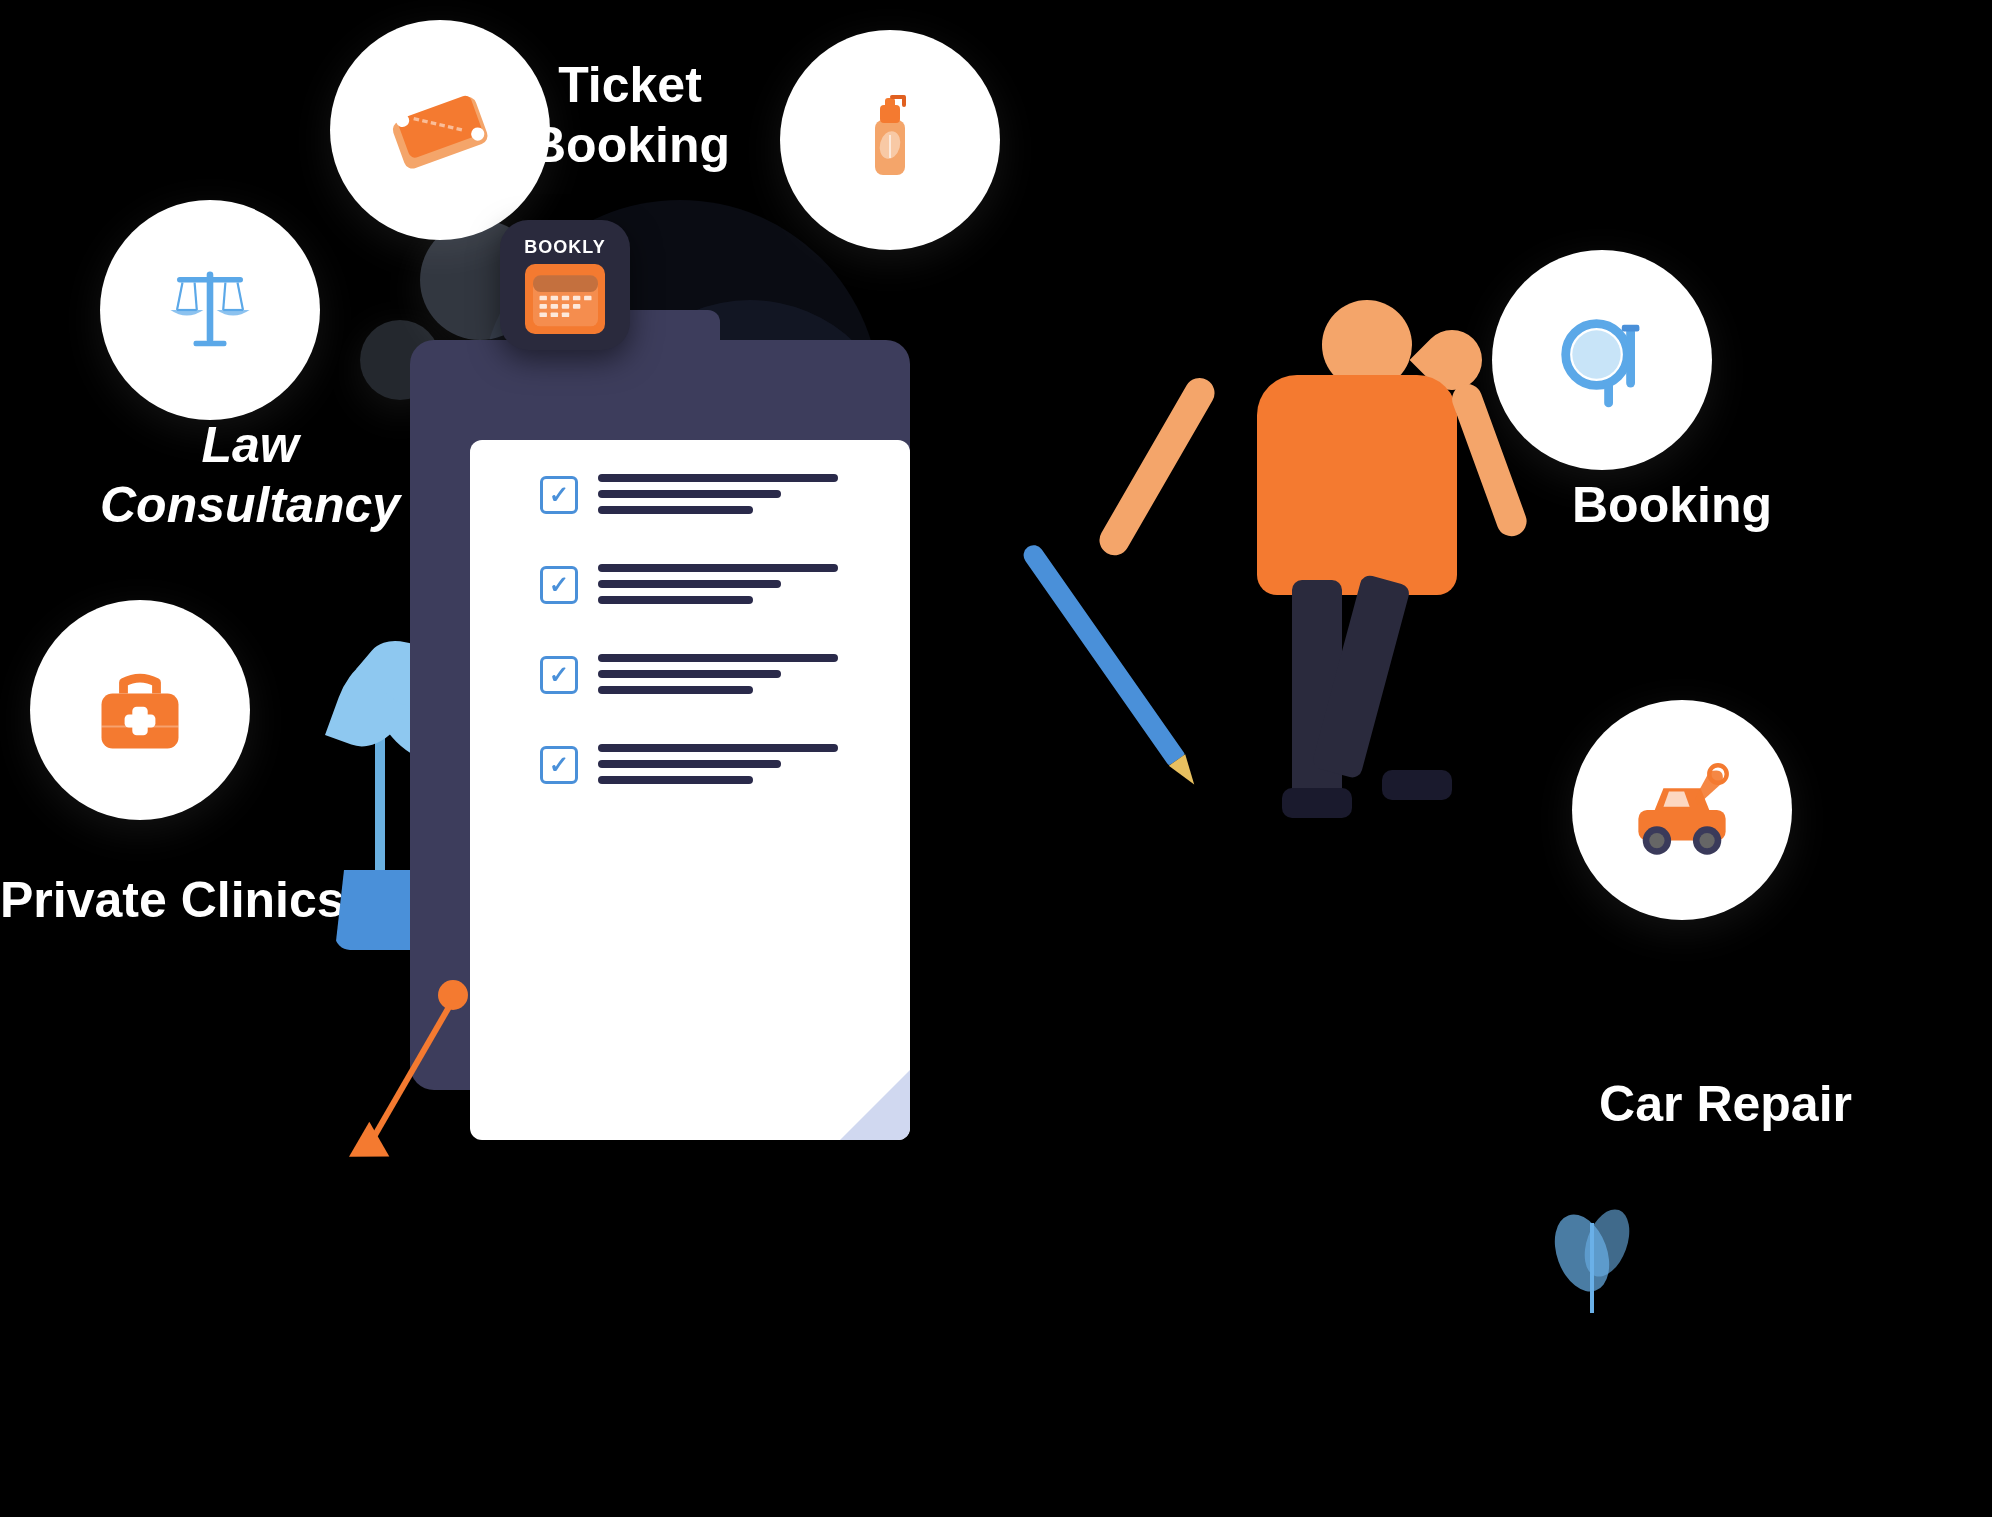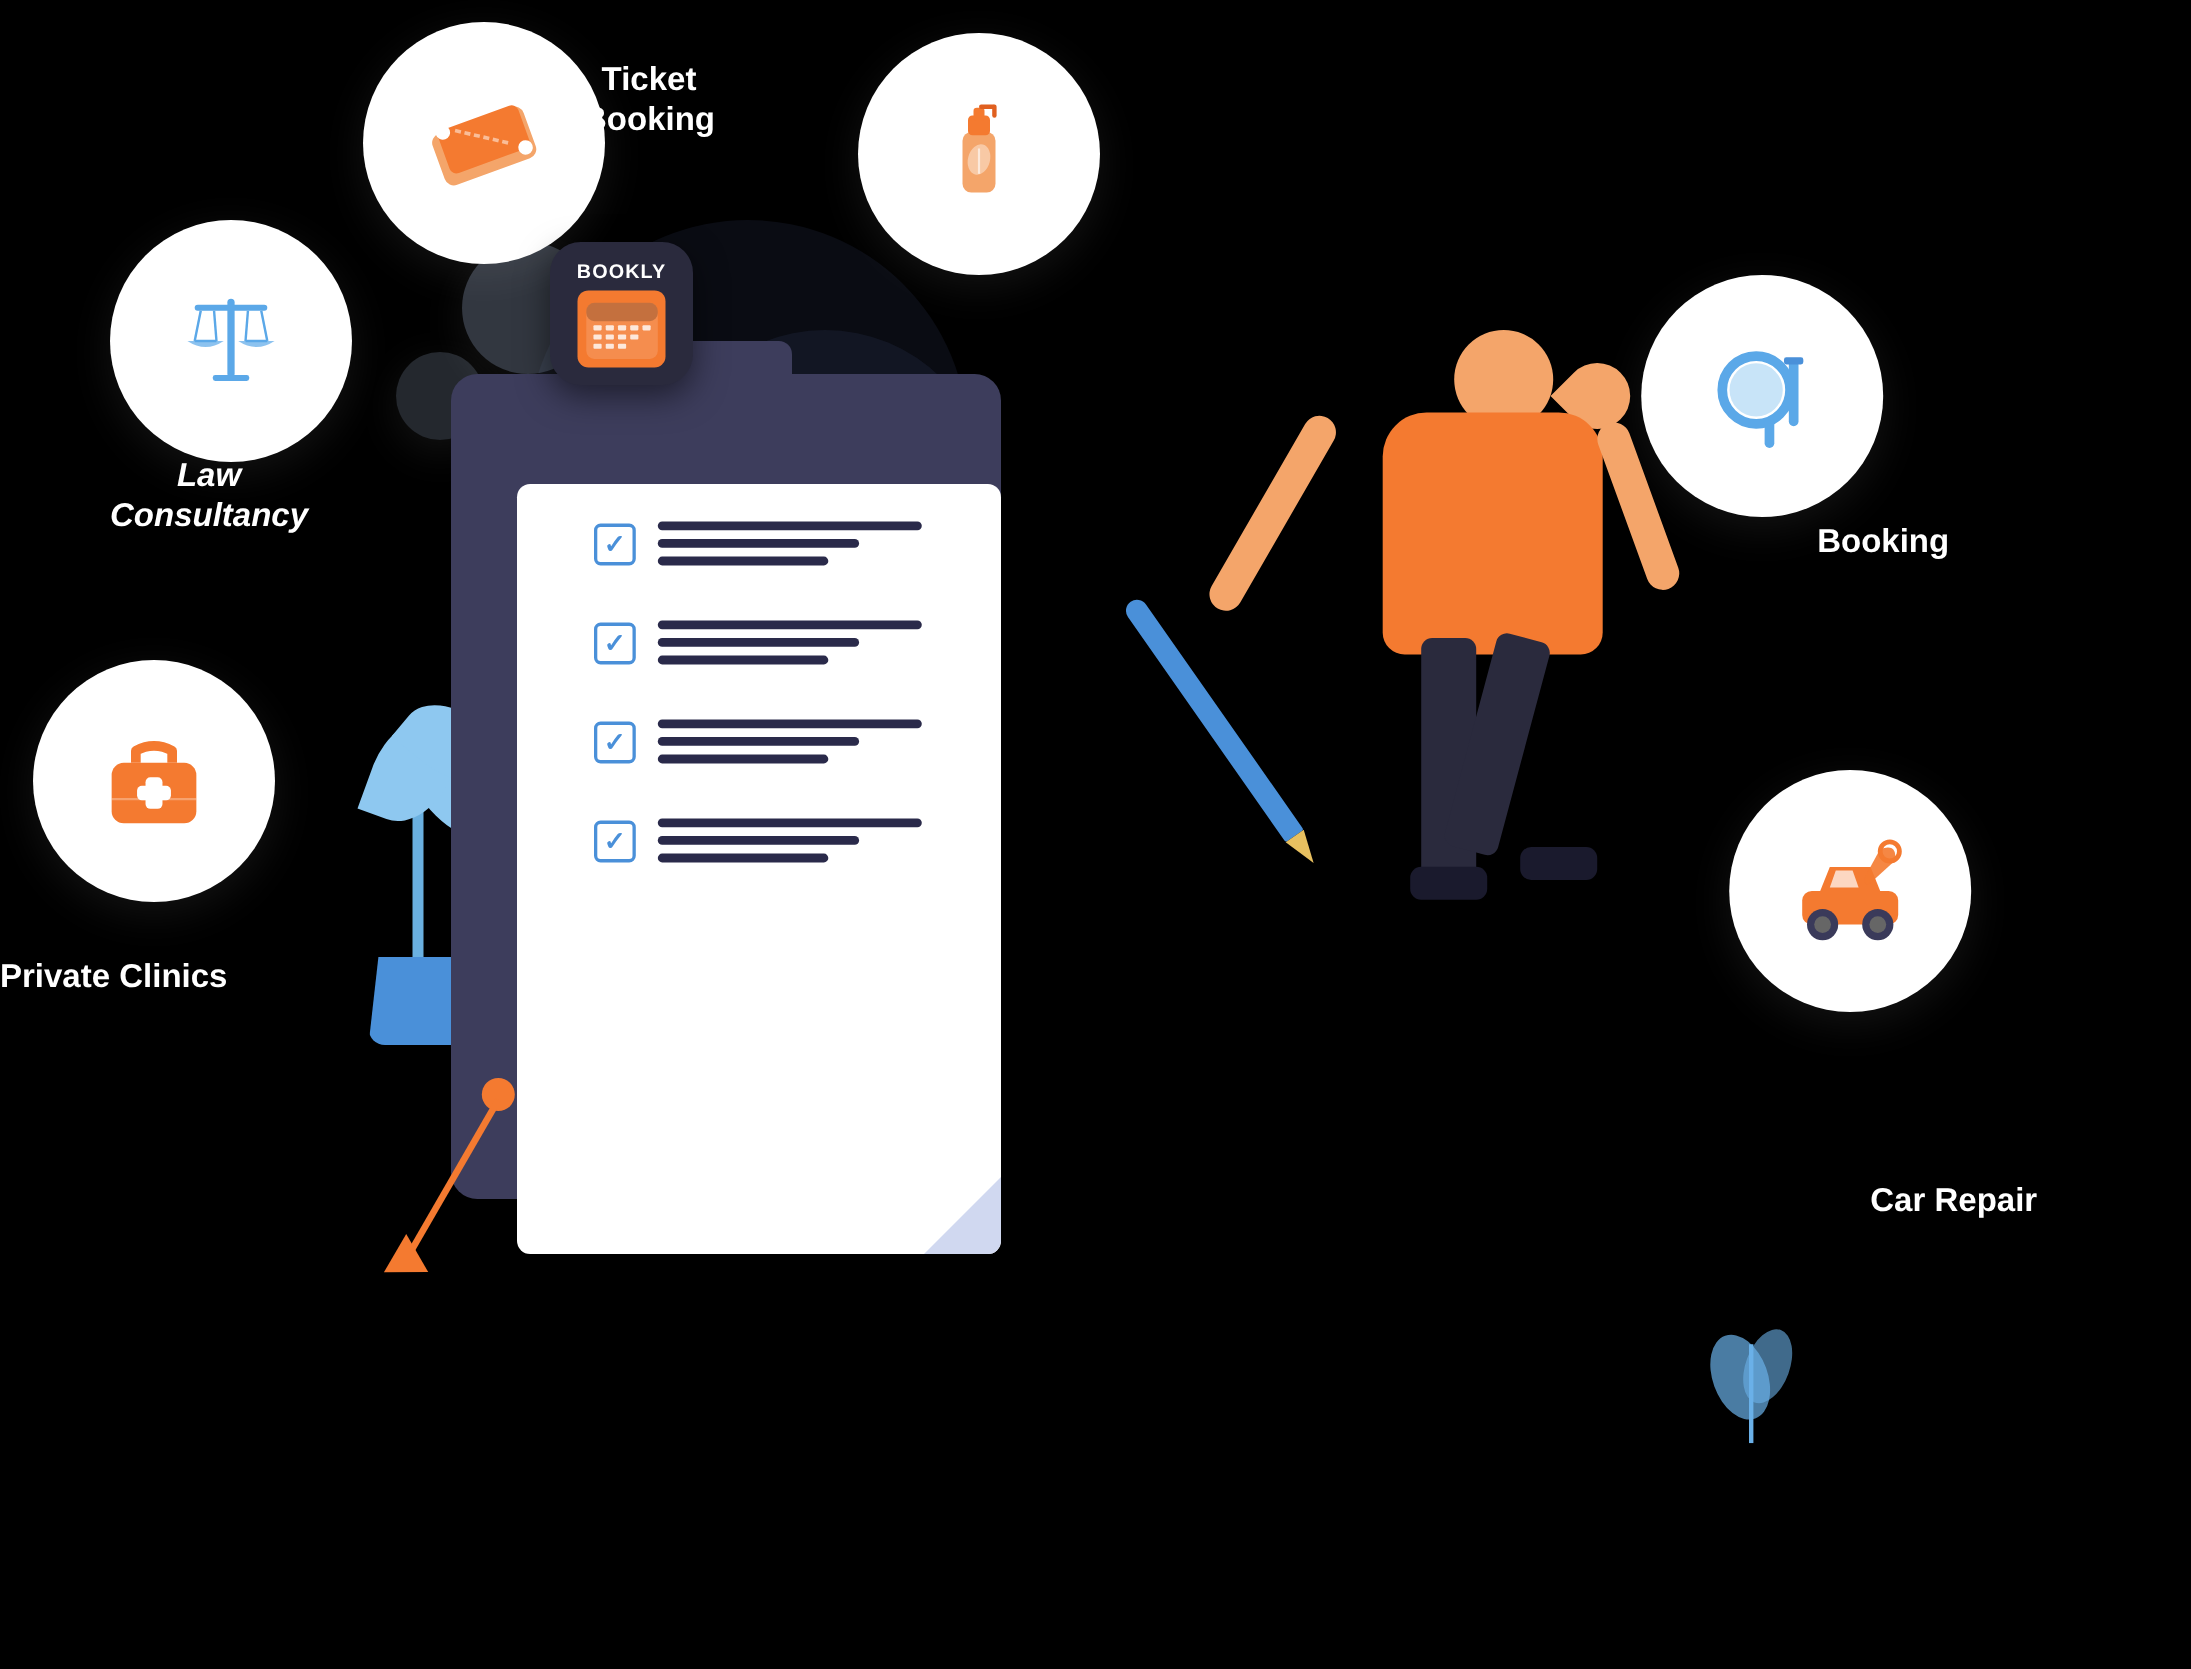--- a/index.html
+++ b/index.html
@@ -427,21 +427,21 @@
     }
 
     
     .plant-small {
       position: absolute;
       right: 360px;
       bottom: 200px;
     }
 
     
-    .label { font-size: 30px; }
+    .label { font-size: 50px; }
 
     .person-wave {
       position: absolute;
       width: 60px;
       height: 60px;
       background: #f4a56a;
       border-radius: 50% 50% 50% 0;
       left: 350px;
       top: 30px;
       transform: rotate(45deg);

